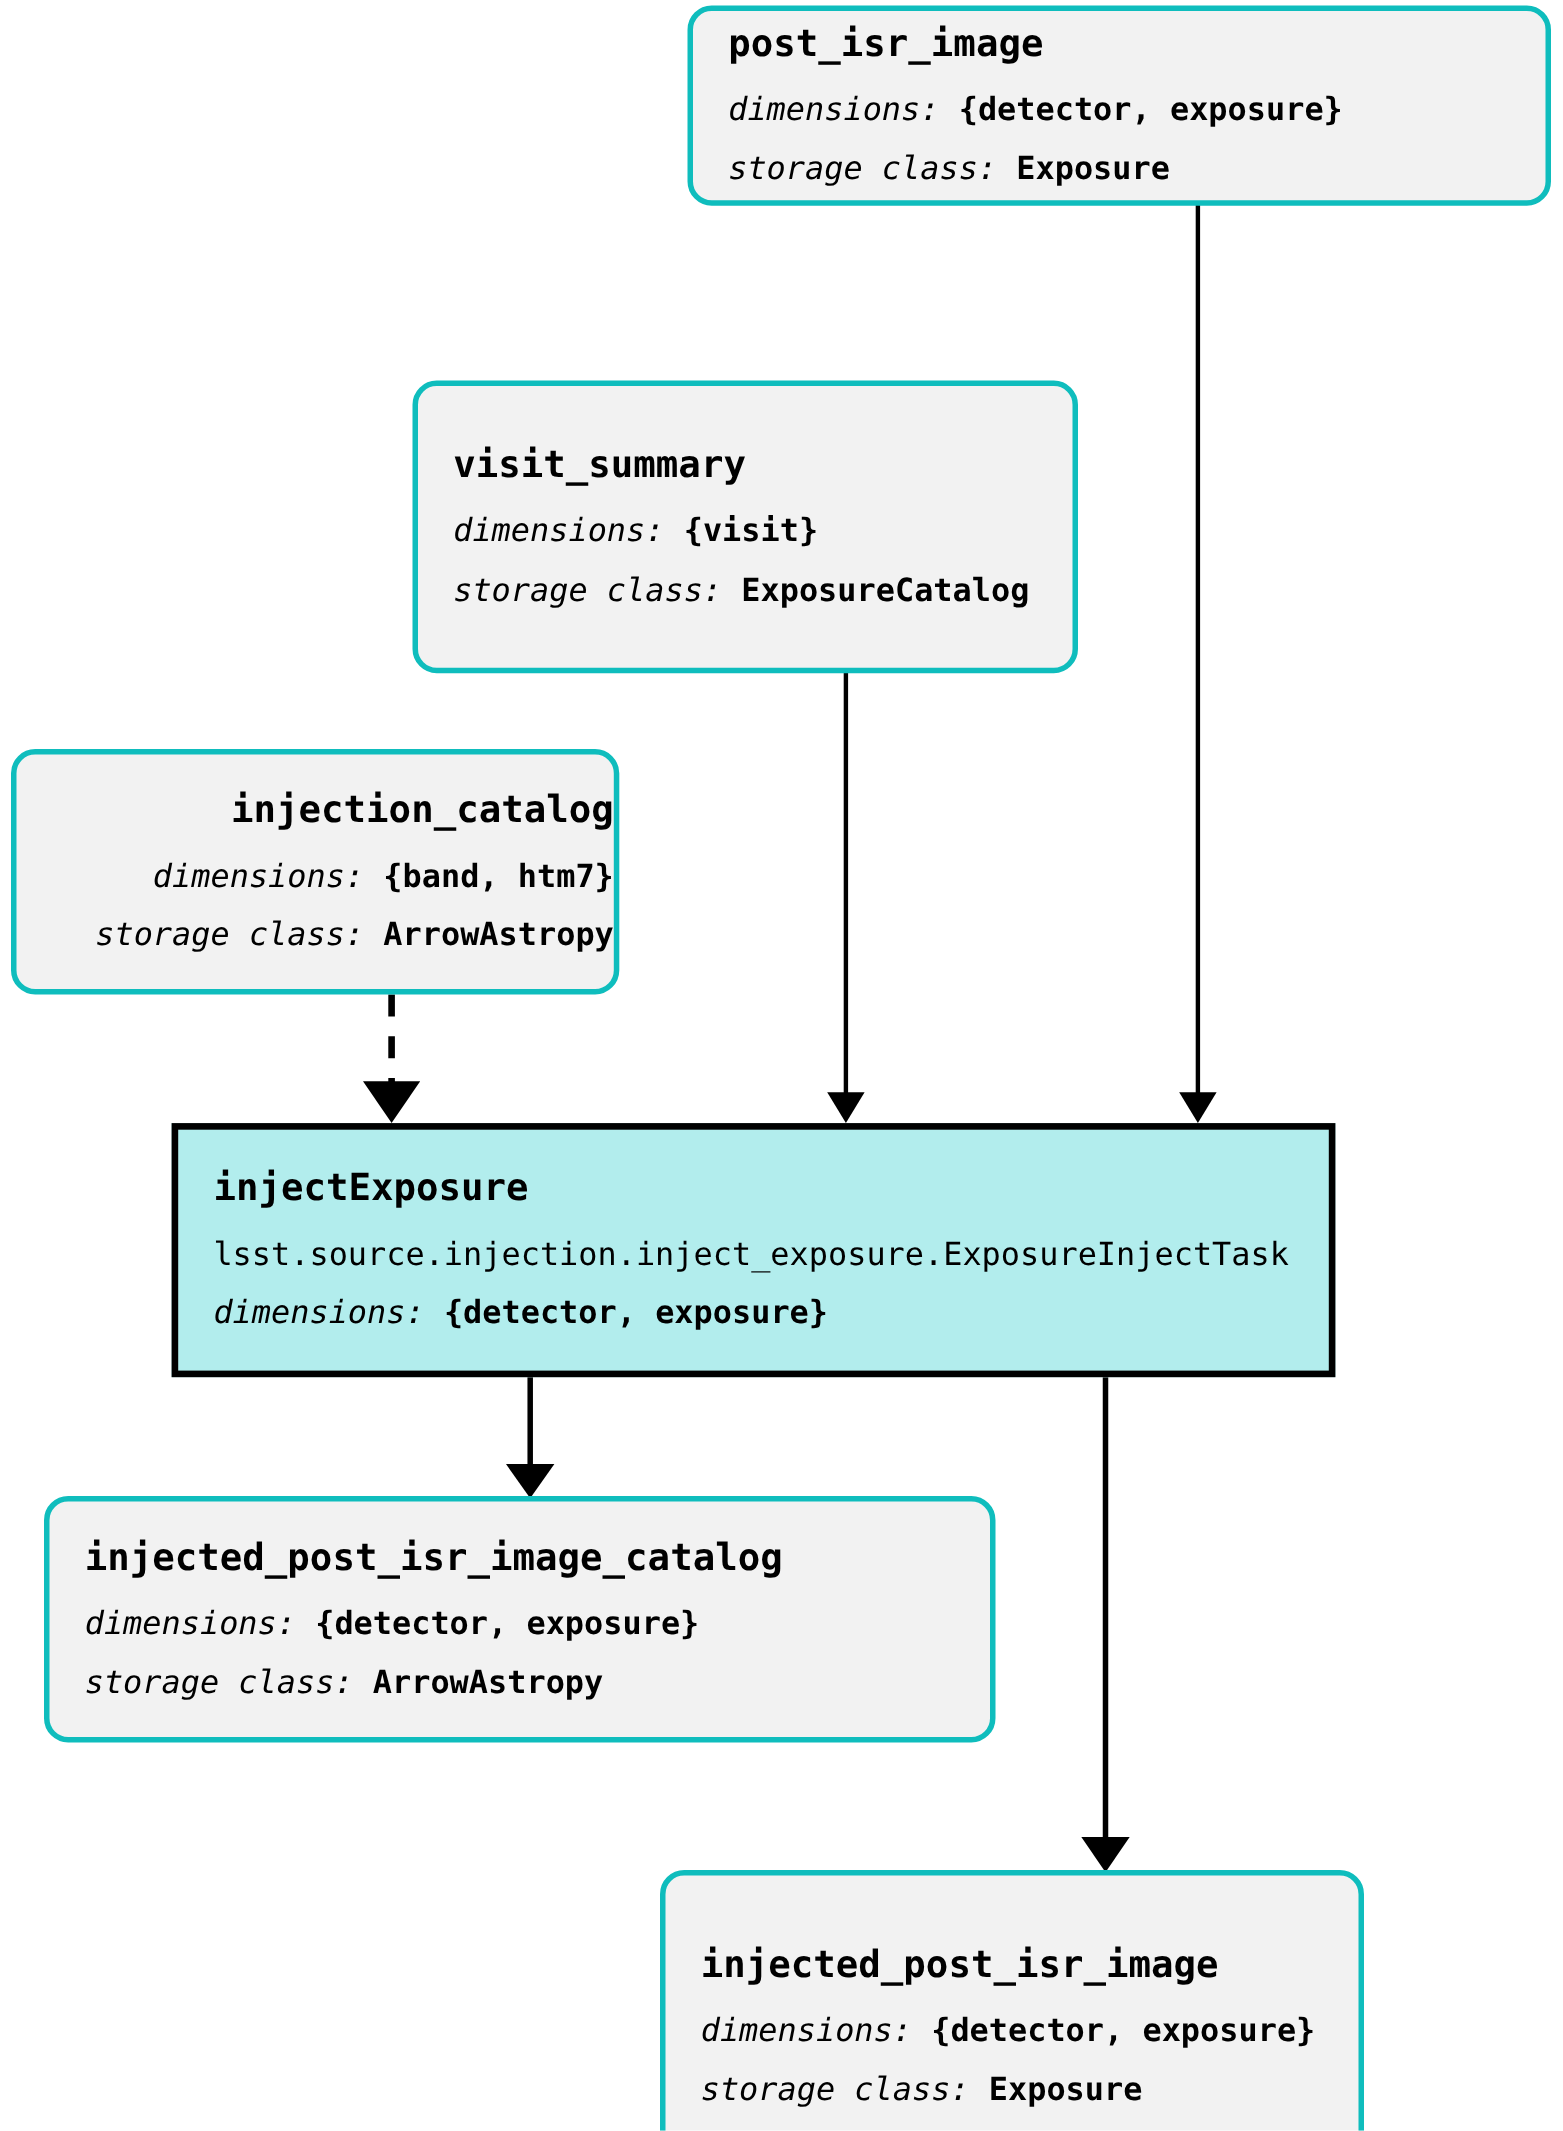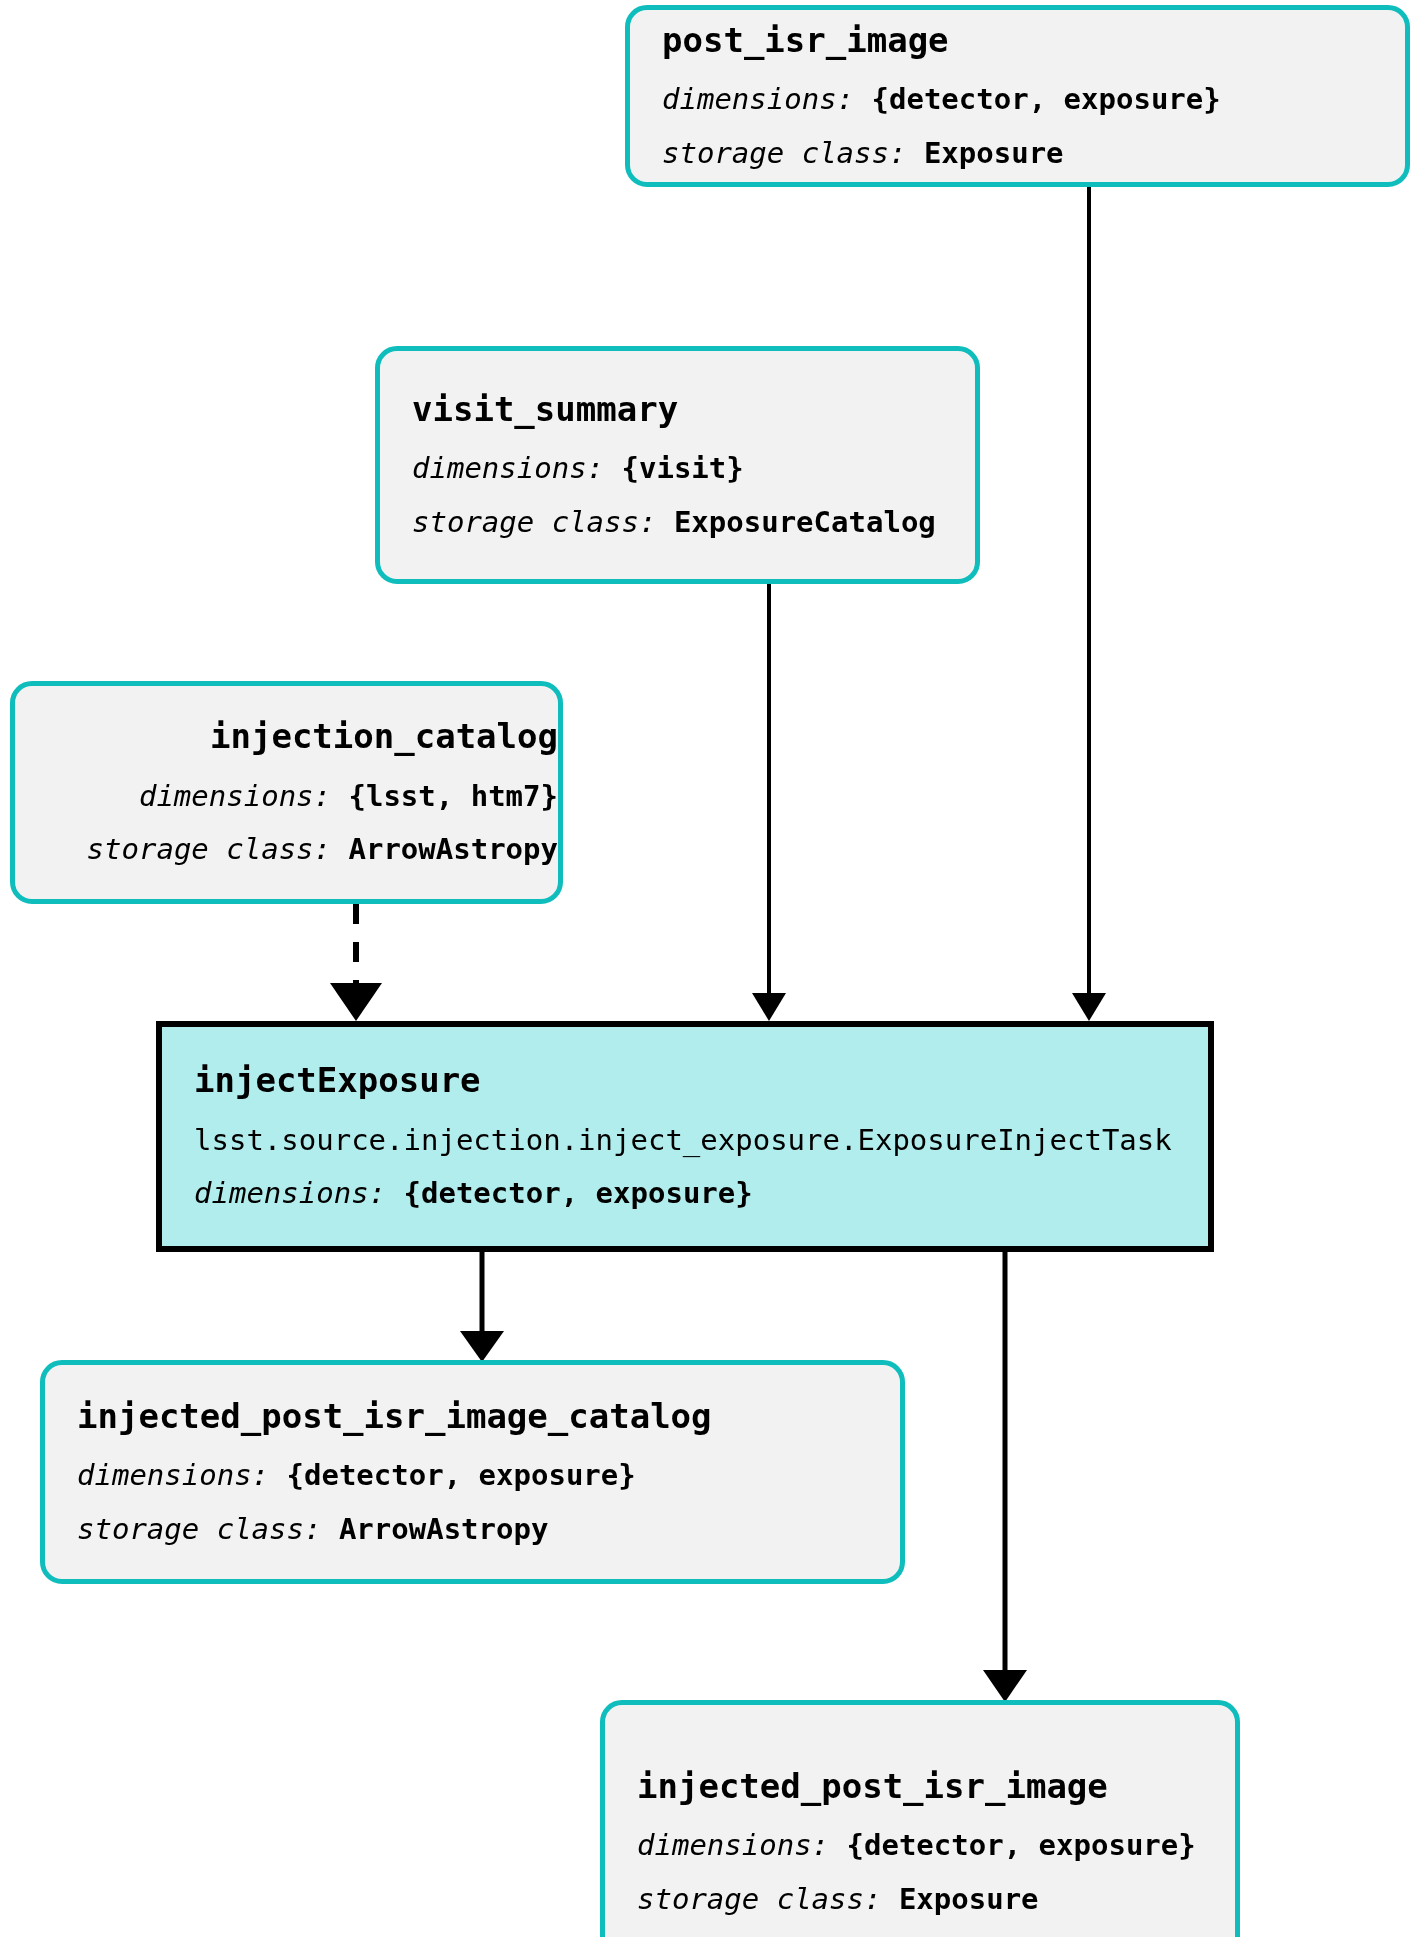--- a/index.html
+++ b/index.html
@@ -112,32 +112,32 @@
   </svg>
 
   <div class="node dataset" style="left:625px; top:5px; width:785px; height:182px;">
     <div class="node-title pad">post_isr_image</div>
     <div class="row-gap"></div>
     <div class="node-line pad"><span class="key">dimensions:</span><span class="val"> </span><span class="val">{detector, exposure}</span></div>
     <div class="row-gap-sm"></div>
     <div class="node-line pad"><span class="key">storage class:</span><span class="val"> </span><span class="val">Exposure</span></div>
   </div>
 
-  <div class="node dataset" style="left:375px; top:346px; width:605px; height:238px;">
+  <div class="node dataset" style="left:375px; top:346px; width:605px; height:266px;">
     <div class="node-title pad">visit_summary</div>
     <div class="row-gap"></div>
     <div class="node-line pad"><span class="key">dimensions:</span><span class="val"> </span><span class="val">{visit}</span></div>
     <div class="row-gap-sm"></div>
     <div class="node-line pad"><span class="key">storage class:</span><span class="val"> </span><span class="val">ExposureCatalog</span></div>
   </div>
 
   <div class="node dataset" style="left:10px; top:681px; width:553px; height:223px;text-align:right;">
     <div class="node-title pad">injection_catalog</div>
     <div class="row-gap"></div>
-    <div class="node-line pad"><span class="key">dimensions:</span><span class="val"> </span><span class="val">{lsst, htm7}</span></div>
+    <div class="node-line pad"><span class="key">dimensions:</span><span class="val"> </span><span class="val">{band, htm7}</span></div>
     <div class="row-gap-sm"></div>
     <div class="node-line pad"><span class="key">storage class:</span><span class="val"> </span><span class="val">ArrowAstropy</span></div>
   </div>
 
   <div class="node task" style="left:145px; top:1021px; width:1058px; height:231px;">
     <div class="node-title pad">injectExposure</div>
     <div class="row-gap"></div>
     <div class="node-line plain pad">lsst.source.injection.inject_exposure.ExposureInjectTask</div>
     <div class="row-gap-sm"></div>
     <div class="node-line pad"><span class="key">dimensions:</span><span class="val"> </span><span class="val">{detector, exposure}</span></div>

